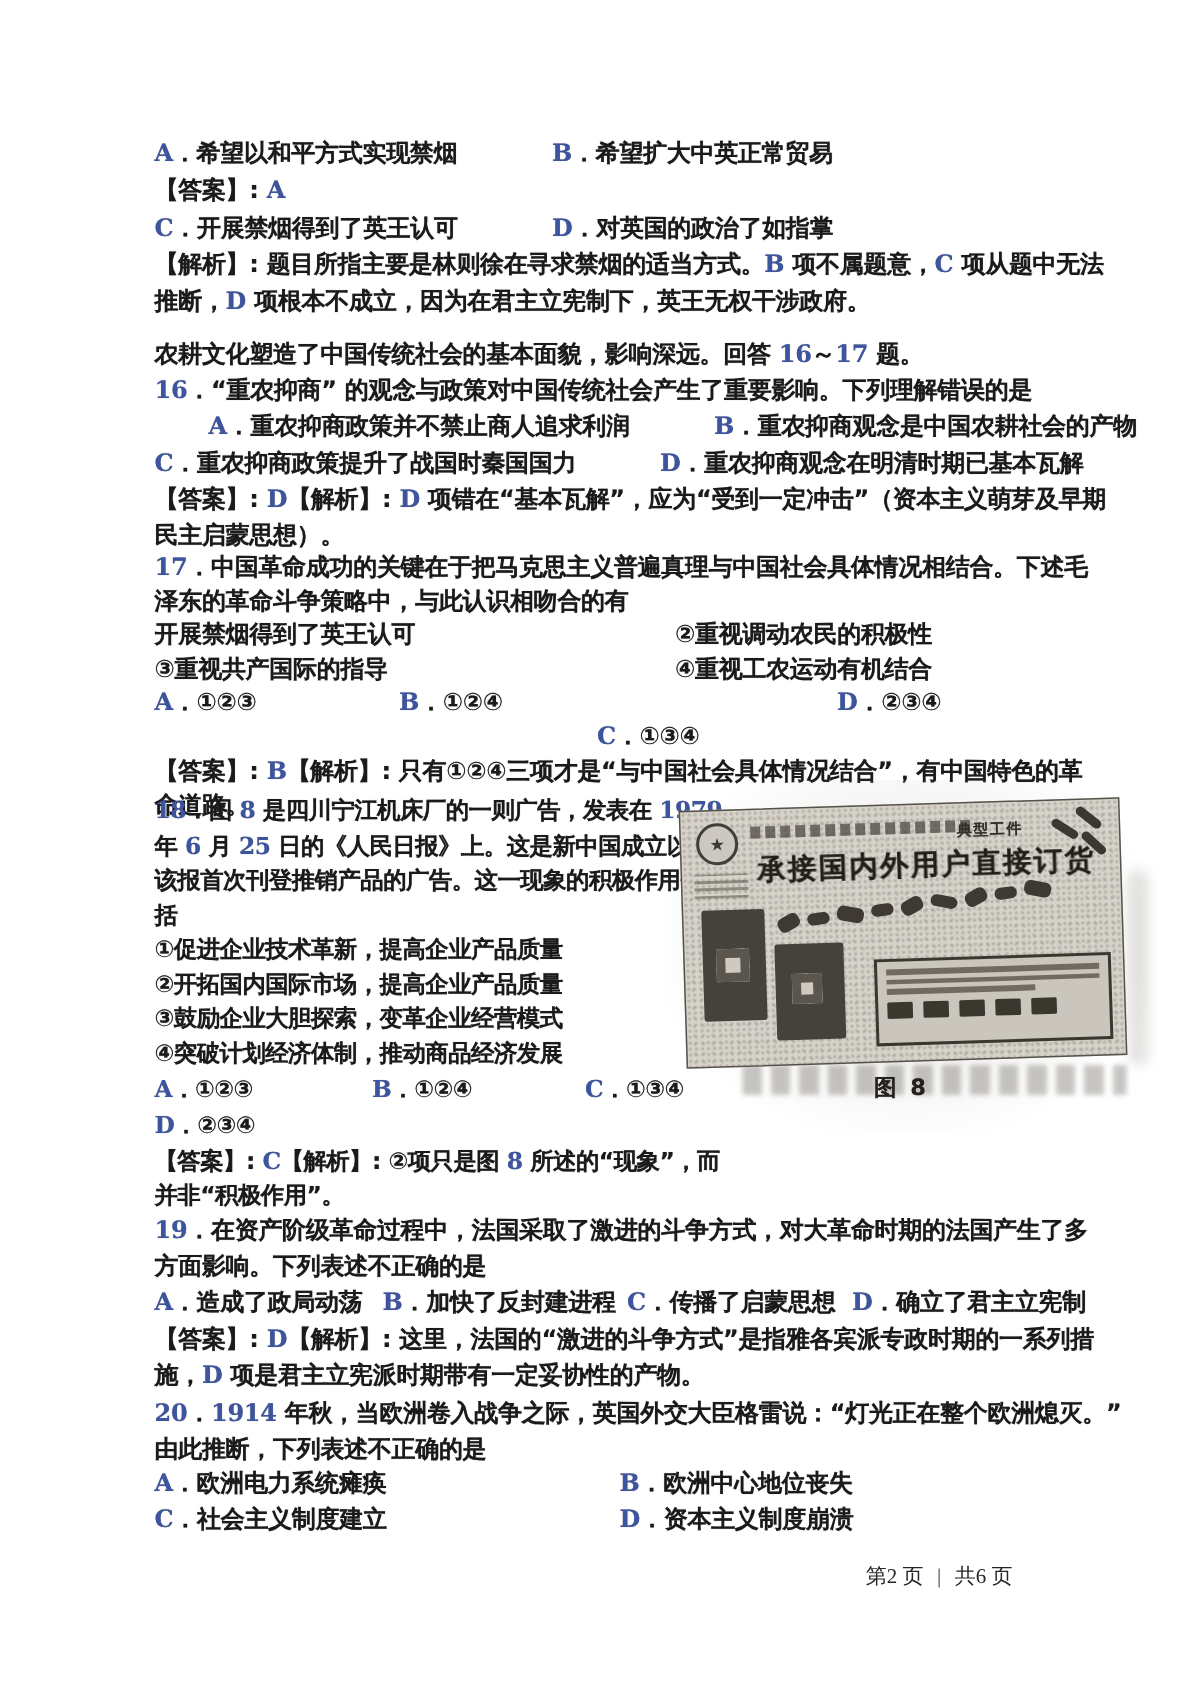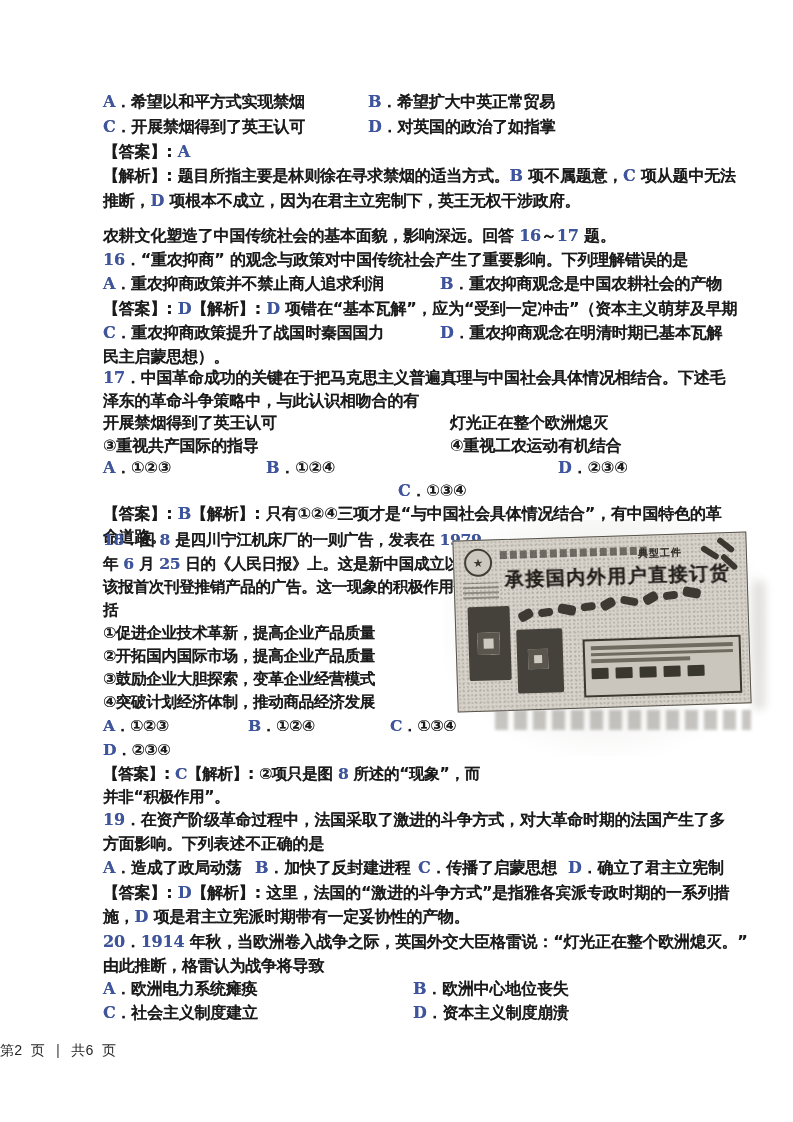--- a/index.html
+++ b/index.html
@@ -48,52 +48,52 @@
   .detailbox{position:absolute;right:8px;bottom:10px;width:158px;height:58px;border:2px solid #3a372f;
       background:#cbc6bd;padding:5px 6px 4px;box-sizing:border-box;}
   .dl{height:3.5px;background:#706b61;margin-bottom:3px;}
   .dl.short{width:70%;}
   .ad-iconrow{display:flex;gap:7px;margin-top:5px;}
   .adic{width:17px;height:11px;background:#3a372f;border-radius:1px;}
   .bleed{position:absolute;left:40px;top:174px;width:256px;height:20px;filter:blur(1.6px);opacity:.85;
       background:repeating-linear-gradient(90deg,rgba(110,105,96,.45) 0 13px,transparent 13px 19px);}
   .figcap{margin-top:8px;width:292px;text-align:center;font-size:15px;font-weight:700;
       color:#23211e;position:relative;z-index:2;letter-spacing:2px;}
-  .footer{position:absolute;top:1042px;left:0;width:675px;text-align:left;
-      font-family:Liberation Mono, monospace;font-size:14px;font-weight:400;color:#262626;}
+  .footer{position:absolute;top:1042px;left:0;width:675px;text-align:right;
+      font-family:Liberation Serif, serif;font-size:14px;font-weight:400;color:#262626;}
   .footer .sep{margin:0 9px;color:#3a3a3a;}
   .smudge{position:absolute;left:752px;top:580px;width:14px;height:130px;
       background:rgba(150,146,138,.25);filter:blur(4px);border-radius:6px;}
 </style>
 </head>
 <body>
 
 <div class="page">
 
   <section class="block" style="top:90px;--lh:24.8px">
       <div class="line"><span class="col" style="width: 265px;"><span class="lat">A</span>．希望以和平方式实现禁烟</span><span class="col"><span class="lat">B</span>．希望扩大中英正常贸易</span></div>
+      <div class="line">【答案】: <span class="lat">A</span></div>
       <div class="line"><span class="col" style="width: 265px;"><span class="lat">C</span>．开展禁烟得到了英王认可</span><span class="col"><span class="lat">D</span>．对英国的政治了如指掌</span></div>
-      <div class="line">【答案】: <span class="lat">A</span></div>
       <div class="line">【解析】: 题目所指主要是林则徐在寻求禁烟的适当方式。<span class="lat">B</span> 项不属题意，<span class="lat">C</span> 项从题中无法</div>
       <div class="line">推断，<span class="lat">D</span> 项根本不成立，因为在君主立宪制下，英王无权干涉政府。</div>
     </section>
 
   <section class="block" style="top:224px;--lh:24.2px">
       <div class="line">农耕文化塑造了中国传统社会的基本面貌，影响深远。回答 <span class="lat">16</span>～<span class="lat">17</span> 题。</div>
       <div class="line"><span class="lat">16</span>．“重农抑商” 的观念与政策对中国传统社会产生了重要影响。下列理解错误的是</div>
-      <div class="line"><span class="col" style="width: 337px;"><span class="lat">A</span>．重农抑商政策并不禁止商人追求利润</span><span class="col"><span class="lat">B</span>．重农抑商观念是中国农耕社会的产物</span></div>
+      <div class="line"><span class="col" style="width: 337px; margin-left: 36px;"><span class="lat">A</span>．重农抑商政策并不禁止商人追求利润</span><span class="col"><span class="lat">B</span>．重农抑商观念是中国农耕社会的产物</span></div>
+      <div class="line"><span class="col" style="width: 337px;"><span class="lat">C</span>．重农抑商政策提升了战国时秦国国力</span><span class="col"><span class="lat">D</span>．重农抑商观念在明清时期已基本瓦解</span></div>
       <div class="line">【答案】: <span class="lat">D</span>【解析】: <span class="lat">D</span> 项错在“基本瓦解”，应为“受到一定冲击”（资本主义萌芽及早期</div>
-      <div class="line"><span class="col" style="width: 337px;"><span class="lat">C</span>．重农抑商政策提升了战国时秦国国力</span><span class="col"><span class="lat">D</span>．重农抑商观念在明清时期已基本瓦解</span></div>
       <div class="line">民主启蒙思想）。</div>
     </section>
 
   <section class="block" style="top:367px;--lh:22.6px">
       <div class="line"><span class="lat">17</span>．中国革命成功的关键在于把马克思主义普遍真理与中国社会具体情况相结合。下述毛</div>
       <div class="line">泽东的革命斗争策略中，与此认识相吻合的有</div>
-      <div class="line"><span class="col" style="width: 347px;">开展禁烟得到了英王认可</span><span class="col">灯光正在整个欧洲熄灭</span></div>
+      <div class="line"><span class="col" style="width: 347px;">开展禁烟得到了英王认可</span><span class="col">②重视调动农民的积极性</span></div>
       <div class="line"><span class="col" style="width: 347px;">③重视共产国际的指导</span><span class="col">④重视工农运动有机结合</span></div>
       <div class="line"><span class="col" style="width: 163px;"><span class="lat">A</span>．①②③</span><span class="col" style="width: 132px;"><span class="lat">B</span>．①②④</span><span class="col" style="width: 160px; margin-top: 23px;"><span class="lat">C</span>．①③④</span><span class="col"><span class="lat">D</span>．②③④</span></div>
       <div class="line">【答案】: <span class="lat">B</span>【解析】: 只有①②④三项才是“与中国社会具体情况结合”，有中国特色的革</div>
       <div class="line">命道路。</div>
     </section>
 
   <section class="block" style="top:528px;--lh:23px">
     <div class="q18-text">
         <div class="line"><span class="lat">18</span>．图 <span class="lat">8</span> 是四川宁江机床厂的一则广告，发表在 <span class="lat">1979</span></div>
         <div class="line">年 <span class="lat">6</span> 月 <span class="lat">25</span> 日的《人民日报》上。这是新中国成立以来</div>
@@ -140,34 +140,35 @@
           <div class="ad-iconrow">
             <span class="adic"></span>
             <span class="adic"></span>
             <span class="adic"></span>
             <span class="adic"></span>
             <span class="adic"></span>
           </div>
         </div>
       </div>
       <div class="bleed"></div>
+      <figcaption class="figcap">图 8</figcaption>
     </figure>
   </section>
 
   <section class="block" style="top:808px;--lh:24.2px">
       <div class="line"><span class="lat">19</span>．在资产阶级革命过程中，法国采取了激进的斗争方式，对大革命时期的法国产生了多</div>
       <div class="line">方面影响。下列表述不正确的是</div>
       <div class="line"><span class="col" style="width: 152px;"><span class="lat">A</span>．造成了政局动荡</span><span class="col" style="width: 163px;"><span class="lat">B</span>．加快了反封建进程</span><span class="col" style="width: 150px;"><span class="lat">C</span>．传播了启蒙思想</span><span class="col"><span class="lat">D</span>．确立了君主立宪制</span></div>
       <div class="line">【答案】: <span class="lat">D</span>【解析】: 这里，法国的“激进的斗争方式”是指雅各宾派专政时期的一系列措</div>
       <div class="line">施，<span class="lat">D</span> 项是君主立宪派时期带有一定妥协性的产物。</div>
     </section>
 
   <section class="block" style="top:930px;--lh:23.5px">
       <div class="line"><span class="lat">20</span>．<span class="lat">1914</span> 年秋，当欧洲卷入战争之际，英国外交大臣格雷说：“灯光正在整个欧洲熄灭。”</div>
-      <div class="line">由此推断，格雷认为战争将导致</div>
+      <div class="line">由此推断，下列表述不正确的是</div>
       <div class="line"><span class="col" style="width: 310px;"><span class="lat">A</span>．欧洲电力系统瘫痪</span><span class="col"><span class="lat">B</span>．欧洲中心地位丧失</span></div>
       <div class="line"><span class="col" style="width: 310px;"><span class="lat">C</span>．社会主义制度建立</span><span class="col"><span class="lat">D</span>．资本主义制度崩溃</span></div>
     </section>
 
   <footer class="footer">
     <span>第2 页</span><span class="sep">|</span><span>共6 页</span>
   </footer>
 
   <div class="smudge"></div>
 </div>

